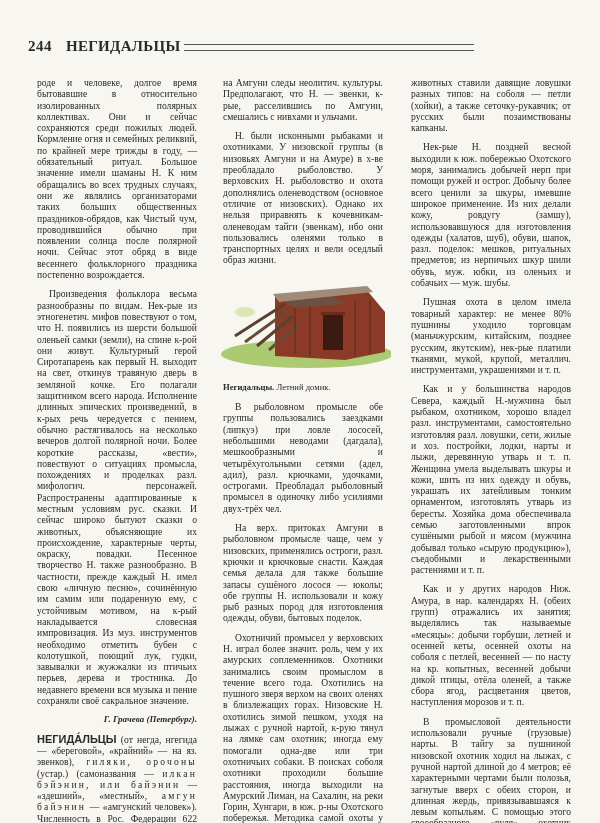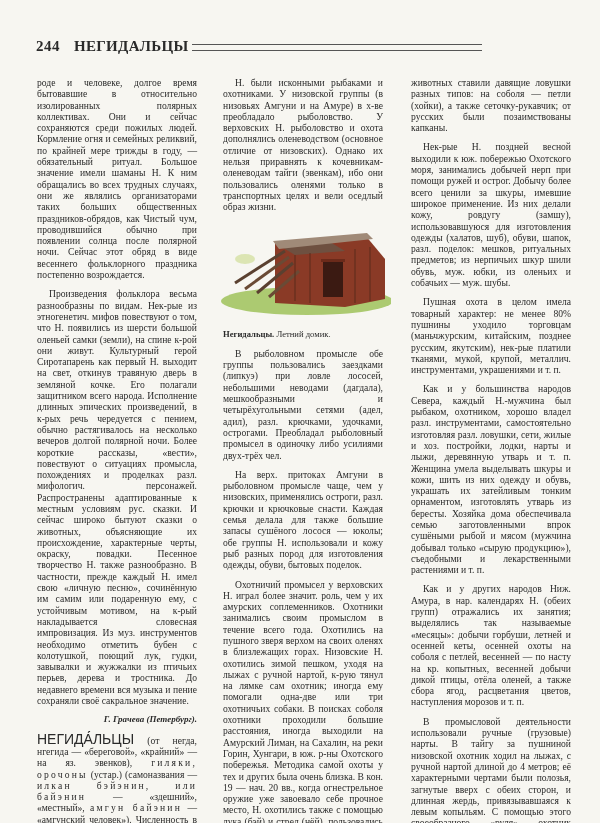--- a/index.html
+++ b/index.html
@@ -1,28 +1,28 @@
 <!DOCTYPE html>
 <html><head>
 <meta charset="utf-8">
 <style>
   html,body{margin:0;padding:0;background:#f7f6f1;}
   body{width:600px;height:823px;position:relative;overflow:hidden;font-family:"Liberation Serif","DejaVu Serif",serif;color:#2a2a2a;}
-  .header{position:absolute;left:36px;top:37px;width:446px;height:18px;display:flex;align-items:center;}
+  .header{position:absolute;left:28px;top:37px;width:446px;height:18px;display:flex;align-items:center;}
   .page-num{font-weight:bold;font-size:15px;letter-spacing:0.5px;}
   .running-title{font-weight:bold;font-size:15px;margin-left:14px;letter-spacing:0.3px;}
   .rule{flex:1;height:5px;border-top:1.5px solid #555;border-bottom:1.5px solid #555;margin-left:3px;margin-top:2px;}
   .col{position:absolute;top:69px;width:176px;font-size:9.6px;line-height:11.3px;text-align:justify;}
   .c1{left:29px;}
   .c2{left:215px;}
   .c3{left:403px;}
   .col p{margin:8px;text-indent:0;}
   .col p.ind{text-indent:12px;}
   .sig{font-style:italic;text-align:right;font-size:9px;font-weight:bold;}
-  .entry-head{font-family:"Liberation Sans","DejaVu Sans",sans-serif;font-weight:normal;font-size:14px;}
+  .entry-head{font-family:"Liberation Sans","DejaVu Sans",sans-serif;font-weight:bold;font-size:11px;}
   .spaced{letter-spacing:2.2px;}
   .figure{position:relative;width:176px;height:100px;margin:8px 0 4px 0;}
   .caption{font-size:8.6px;margin-bottom:6px;}
   .caption b{font-weight:bold;}
 </style>
 </head>
 <body>
 
 <div class="header">
   <span class="page-num">244</span>
@@ -33,20 +33,21 @@
 <div class="col c1">
   <p>роде и человеке, долгое время бытовавшие в относительно изолированных полярных коллективах. Они и сейчас сохраняются среди пожилых людей. Кормление огня и семейных реликвий, по крайней мере трижды в году, — обязательный ритуал. Большое значение имели шаманы Н. К ним обращались во всех трудных случаях, они же являлись организаторами таких больших общественных праздников-обрядов, как Чистый чум, проводившийся обычно при появлении солнца после полярной ночи. Сейчас этот обряд в виде весеннего фольклорного праздника постепенно возрождается.</p>
   <p class="ind">Произведения фольклора весьма разнообразны по видам. Нек-рые из этногенетич. мифов повествуют о том, что Н. появились из шерсти большой оленьей самки (земли), на спине к-рой они живут. Культурный герой Сиротапарень как первый Н. выходит на свет, откинув травяную дверь в земляной кочке. Его полагали защитником всего народа. Исполнение длинных эпических произведений, в к-рых речь чередуется с пением, обычно растягивалось на несколько вечеров долгой полярной ночи. Более короткие рассказы, «вести», повествуют о ситуациях промысла, похождениях и проделках разл. мифологич. персонажей. Распространены адаптированные к местным условиям рус. сказки. И сейчас широко бытуют сказки о животных, объясняющие их происхождение, характерные черты, окраску, повадки. Песенное творчество Н. также разнообразно. В частности, прежде каждый Н. имел свою «личную песню», сочинённую им самим или подаренную ему, с устойчивым мотивом, на к-рый накладывается словесная импровизация. Из муз. инструментов необходимо отметить бубен с колотушкой, поющий лук, гудки, завывалки и жужжалки из птичьих перьев, дерева и тростника. До недавнего времени вся музыка и пение сохраняли своё сакральное значение.</p>
   <p class="sig">Г. Грачева (Петербург).</p>
   <p><span class="entry-head">НЕГИДА́ЛЬЦЫ</span><span> (от негда, нгегида — «береговой», «крайний» — на яз. эвенков), </span><span class="spaced">гиляки, орочоны</span><span> (устар.) (самоназвания — </span><span class="spaced">илкан бэйэнин, или байэнин</span><span> — «здешний», «местный», </span><span class="spaced">амгун байэнин</span><span> — «амгунский человек»). Численность в Рос. Федерации 622 чел. Живут в Хабаровском кр. (502 чел.), по рр. Амур и Амгунь.</span></p>
   <p class="ind">Традиц. верования — анимизм, шаманизм; в кон. 19 в. были крещены.</p>
   <p class="ind">Этнич. основа и ист. пути Н. тесно переплетались с историей живших по соседству нивхов, ульчей, нанайцев. Как и на Амуре, археологи обнаружили</p>
 </div>
 
 <div class="col c2">
+  <p>на Амгуни следы неолитич. культуры. Предполагают, что Н. — эвенки, к-рые, расселившись по Амгуни, смешались с нивхами и ульчами.</p>
   <p class="ind">Н. были исконными рыбаками и охотниками. У низовской группы (в низовьях Амгуни и на Амуре) в х-ве преобладало рыболовство. У верховских Н. рыболовство и охота дополнялись оленеводством (основное отличие от низовских). Однако их нельзя приравнять к кочевникам-оленеводам тайги (эвенкам), ибо они пользовались оленями только в транспортных целях и вели оседлый образ жизни.</p>
   <div class="figure">
     <svg width="176" height="100" viewBox="0 0 176 100">
       <ellipse cx="92" cy="80" rx="86" ry="14" fill="#9fc25a" opacity="0.85"></ellipse>
       <ellipse cx="30" cy="38" rx="10" ry="5" fill="#c9db8a" opacity="0.6"></ellipse>
       <polygon points="60,22 150,14 170,38 170,78 130,86 60,82" fill="#8a3a26"></polygon>
       <polygon points="60,22 110,18 130,30 80,34" fill="#6e5040"></polygon>
       <polygon points="58,20 152,12 158,18 64,28" fill="#a08a78"></polygon>
       <rect x="108" y="40" width="20" height="36" fill="#3b1a12"></rect>
       <rect x="106" y="38" width="24" height="3" fill="#6b2a1a"></rect>

